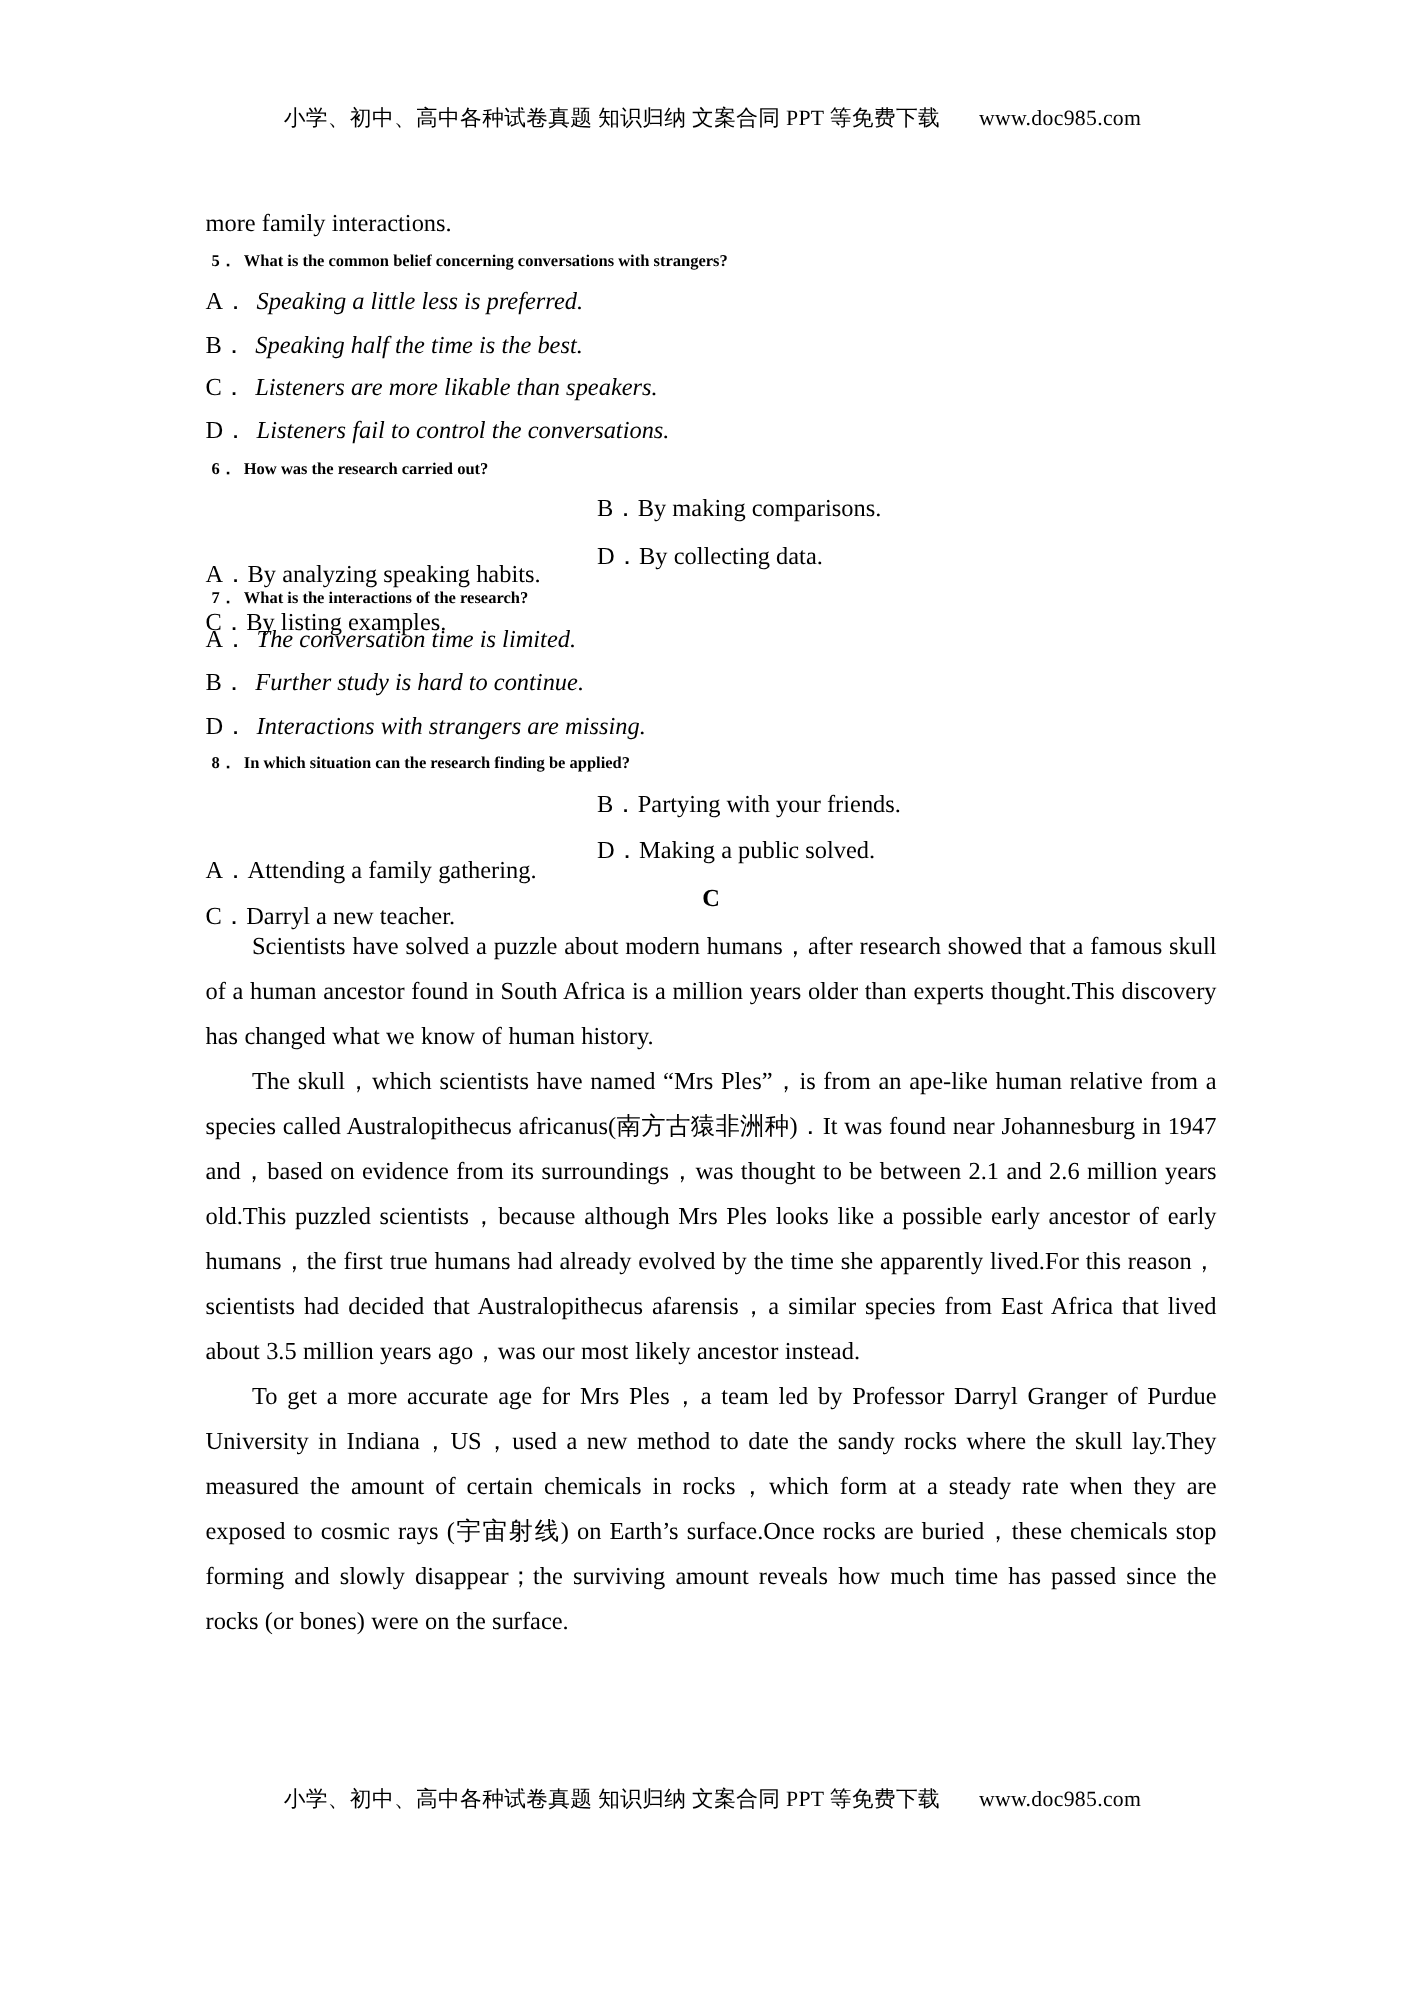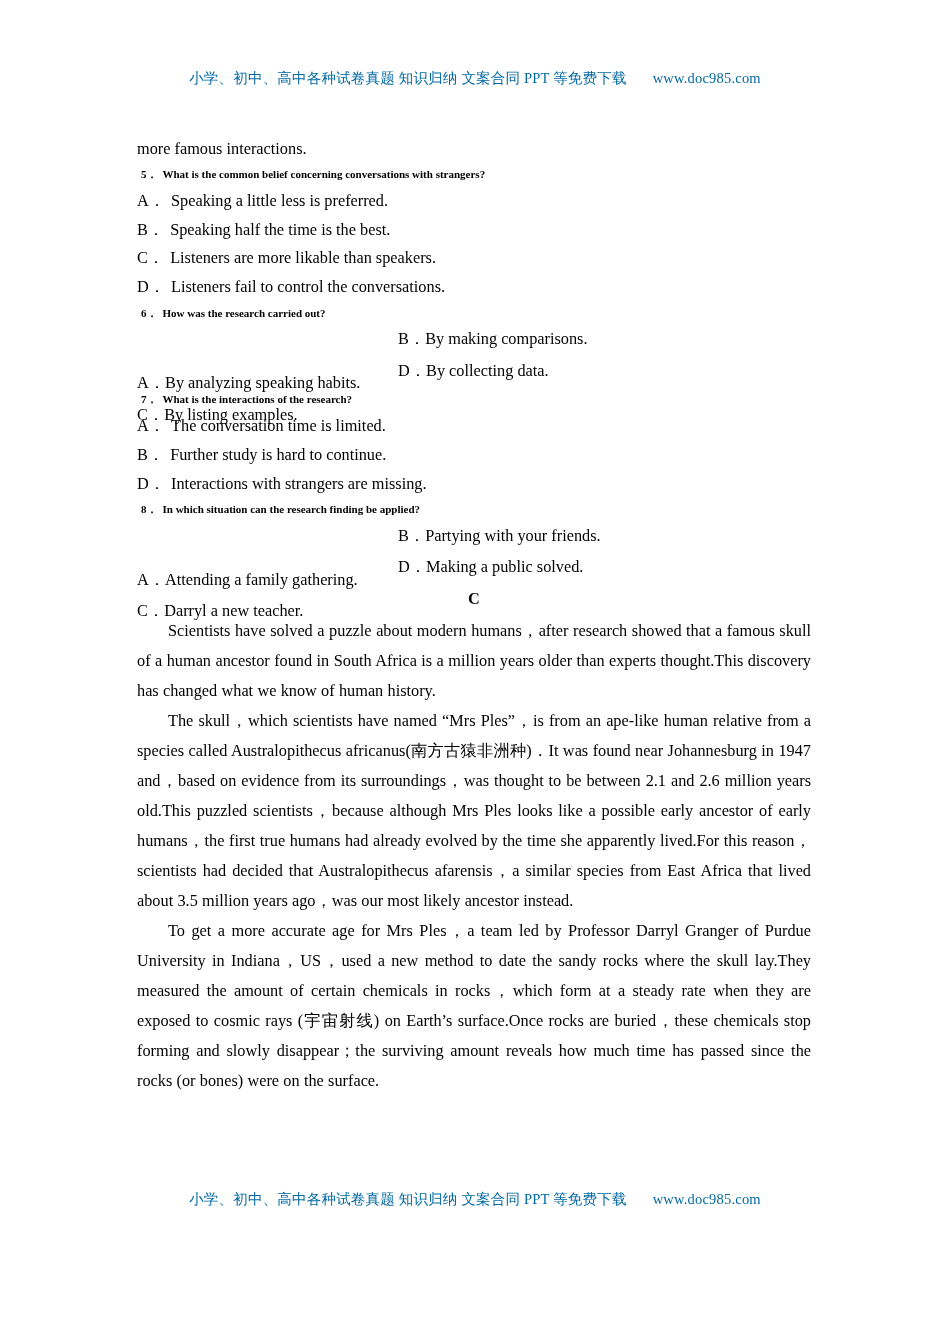--- a/index.html
+++ b/index.html
@@ -22,21 +22,21 @@
     background: #ffffff;
   }
 
   
   .running-head {
     position: absolute;
     left: 0;
     right: 0;
     text-align: center;
     font-size: 14.5px;
-    color: #0369a1;
+    color: #000000;
     letter-spacing: 0.2px;
     white-space: nowrap;
   }
   .running-head .gap {
     display: inline-block;
     width: 26px;
   }
   #page-header { top: 69px; }
   #page-footer { top: 1190px; }
 
@@ -73,20 +73,21 @@
     font-size: 16.3px;
     margin: 0 0 12.5px 0;
     line-height: 1.0;
     position: relative;
   }
   .opt .lbl {
     display: inline-block;
   }
   .opt .txt {
     margin-left: 6px;
+    font-style: italic;
   }
 
   
   .opt-row {
     font-size: 16.3px;
     margin: 0 0 12.5px 0;
     line-height: 1.0;
     position: relative;
     height: 19px;
   }
@@ -126,21 +127,21 @@
 <body>
 
 <div class="page">
 
   <div class="running-head" id="page-header">
     <span>小学、初中、高中各种试卷真题  知识归纳  文案合同  PPT 等免费下载</span><span class="gap"></span><span>www.doc985.com</span>
   </div>
 
   <div class="content">
 
-    <p class="carry-line">more famous interactions.</p>
+    <p class="carry-line">more family interactions.</p>
 
     <p class="question">
       <span class="qnum">5．</span><span class="qtext">What is the common belief concerning conversations with strangers?</span>
     </p>
     <p class="opt">
       <span class="lbl">A．</span><span class="txt">Speaking a little less is preferred.</span>
     </p>
     <p class="opt">
       <span class="lbl">B．</span><span class="txt">Speaking half the time is the best.</span>
     </p>

